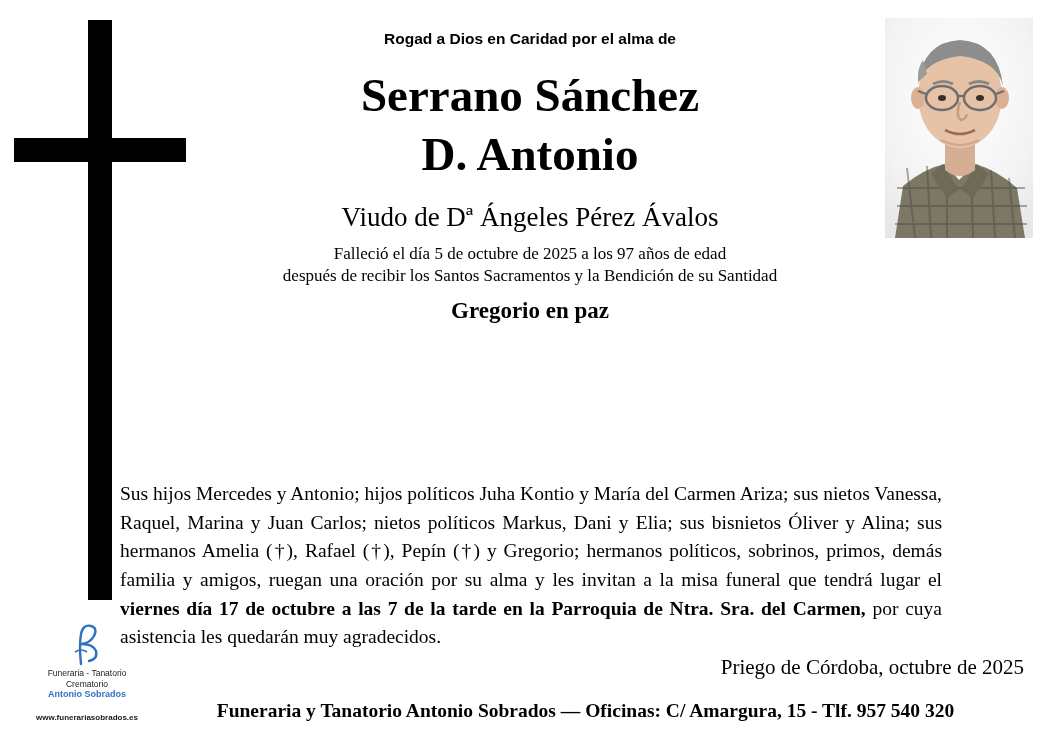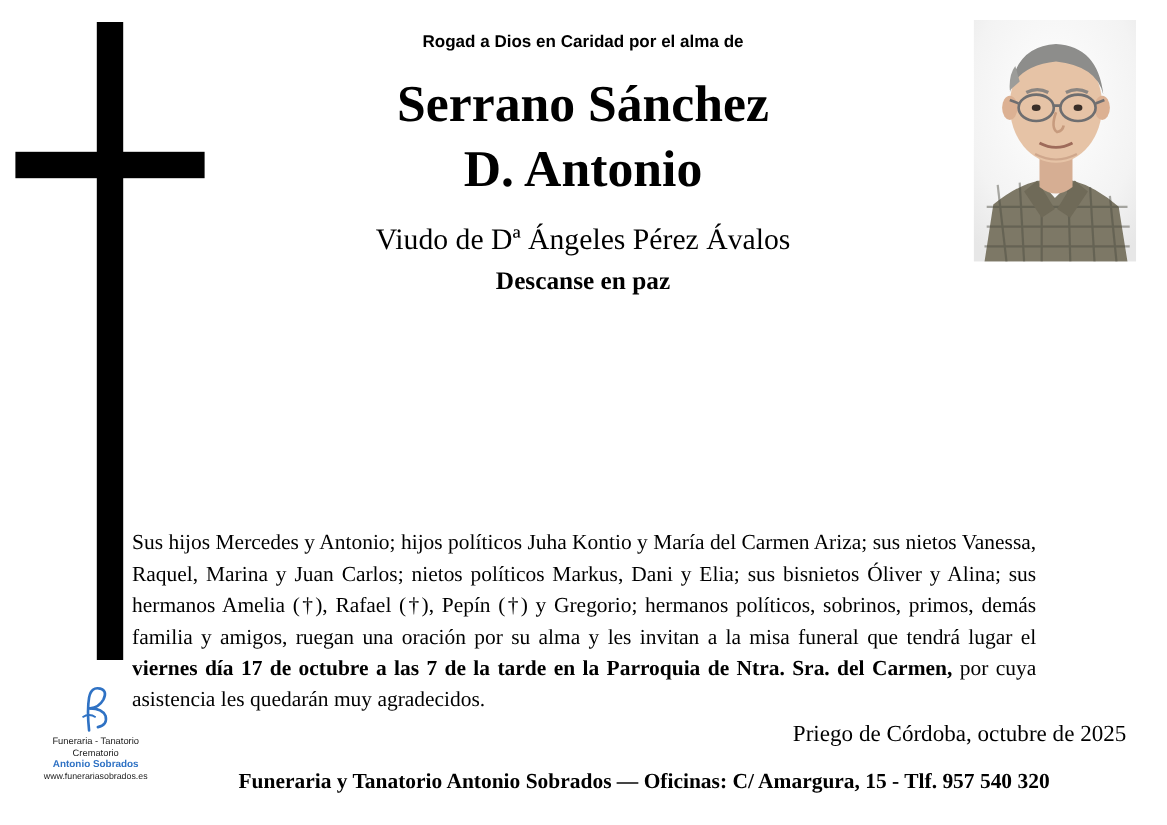--- a/index.html
+++ b/index.html
@@ -189,21 +189,22 @@
     font-family: "Liberation Sans", sans-serif;
     font-weight: bold;
     font-size: 9px;
     color: #2f72c4;
     line-height: 1.3;
   }
   .logo .l4 {
     font-family: "Liberation Sans", sans-serif;
     font-size: 8px;
     color: #1b1b1b;
-    margin-top: 0;
+    margin-top: 12px;
+    font-weight: bold;
   }
 </style>
 </head>
 <body>
 
 <div class="page">
 
   <div class="cross">
     <div class="vertical"></div>
     <div class="horizontal"></div>
@@ -274,21 +275,25 @@
     </svg>
   </div>
 
   <div class="content">
     <div class="rogad">Rogad a Dios en Caridad por el alma de</div>
     <div class="deceased-name">
       <span class="line">Serrano Sánchez</span>
       <span class="line">D. Antonio</span>
     </div>
     <div class="spouse">Viudo de Dª Ángeles Pérez Ávalos</div>
-    <div class="rip">Descanse en paz</div>
+    <div class="death-info">
+      <span class="line">Falleció el día 5 de octubre de 2025 a los 97  años de edad</span>
+      <span class="line">después de recibir los Santos Sacramentos y la Bendición de su Santidad</span>
+    </div>
+    <div class="rip">Gregorio en paz</div>
   </div>
 
   <div class="family"><span>Sus hijos Mercedes y Antonio; hijos políticos Juha Kontio y María del Carmen Ariza; sus nietos Vanessa, Raquel, Marina y Juan Carlos; nietos políticos Markus, Dani y Elia; sus bisnietos Óliver y Alina; sus hermanos Amelia (†), Rafael (†),  Pepín (†) y Gregorio; hermanos políticos, sobrinos, primos, demás familia y amigos, ruegan una oración  por su alma y les invitan a la misa funeral que tendrá lugar el </span><b>viernes día 17 de octubre a las 7 de la tarde en la Parroquia de Ntra. Sra. del Carmen,</b><span> por cuya asistencia les quedarán muy agradecidos.</span></div>
 
   <div class="place-date">Priego de Córdoba,  octubre de 2025</div>
 
   <div class="footer-bar">
     <div class="footer-text">Funeraria y Tanatorio Antonio Sobrados — Oficinas: C/ Amargura, 15 -  Tlf. 957 540 320</div>
   </div>
 

